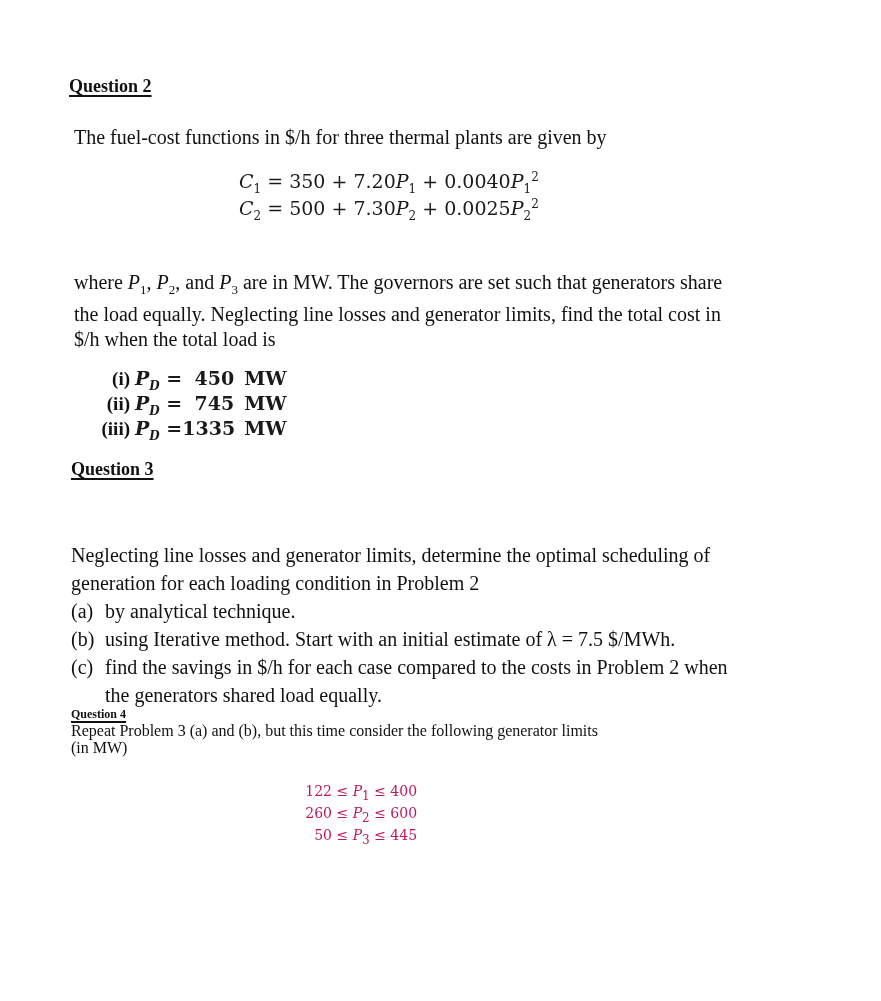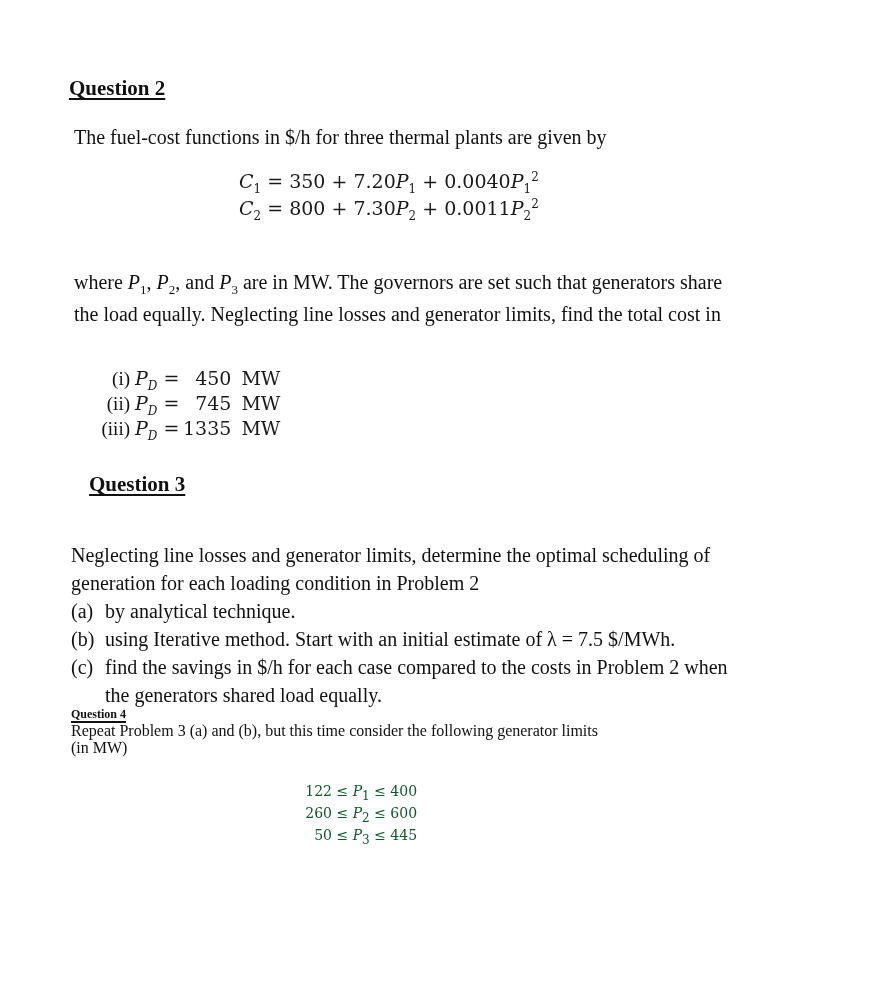--- a/index.html
+++ b/index.html
@@ -5,63 +5,64 @@
     html, body { margin: 0; padding: 0; background: #ffffff; }
     body {
       width: 881px; height: 1001px; position: relative; overflow: hidden;
       font-family: "Liberation Serif", "DejaVu Serif", serif; color: #111;
     }
     .abs { position: absolute; white-space: nowrap; }
     .heading {
       font-weight: bold; text-decoration: underline; text-decoration-thickness: 2px;
       text-underline-offset: 3px;
     }
-    .h-lg { font-size: 21px; }
+    .h-lg { font-size: 18px; }
     .h-sm { font-size: 12px; }
     .p-lg { font-size: 20px; line-height: 25px; }
     .p-sm { font-size: 16px; line-height: 17px; }
     .math { font-family: "DejaVu Serif", "Liberation Serif", serif; font-size: 19px; color: #1a1a1a; }
     .math i { font-style: italic; }
     .math sub, .math sup { font-size: 12px; line-height: 0; }
     .eqline { height: 27px; line-height: 27px; }
     .load { font-size: 19px; line-height: 24px; }
     .load .lbl { display: inline-block; width: 42px; text-align: right; margin-right: 5px; font-family: "Liberation Serif", serif; }
     .load .val { display: inline-block; width: 52px; text-align: right; margin-right: 10px; }
-    .limits { font-size: 14px; line-height: 22px; color: #14532d; }
+    .limits { font-size: 14px; line-height: 22px; color: #be185d; }
     .limits .lo { display: inline-block; width: 32px; text-align: right; }
     .item { display: flex; }
     .item .tag { width: 34px; flex: none; }
   </style>
 </head>
 <body>
 
 <div class="abs heading h-lg" style="left:69px; top:76px;">Question 2</div>
 <div class="abs p-lg" style="left:74px; top:125px;">The fuel-cost functions in $/h for three thermal plants are given by</div>
 
 <div class="abs math" style="left:239px; top:168px;">
   <div class="eqline">
     <i>C</i><sub>1</sub> = <span>350</span> + <span>7.20</span><i>P</i><sub>1</sub> + <span>0.0040</span><i>P</i><sub>1</sub><sup>2</sup>
   </div>
   <div class="eqline">
-    <i>C</i><sub>2</sub> = <span>800</span> + <span>7.30</span><i>P</i><sub>2</sub> + <span>0.0011</span><i>P</i><sub>2</sub><sup>2</sup>
+    <i>C</i><sub>2</sub> = <span>500</span> + <span>7.30</span><i>P</i><sub>2</sub> + <span>0.0025</span><i>P</i><sub>2</sub><sup>2</sup>
   </div>
 </div>
 
 <div class="abs p-lg" style="left:74px; top:270px;">
   <div>where <i>P</i><sub style="font-size:13px">1</sub>, <i>P</i><sub style="font-size:13px">2</sub>, and <i>P</i><sub style="font-size:13px">3</sub> <span>are in MW. The governors are set such that generators share</span></div>
   <div>the load equally. Neglecting line losses and generator limits, find the total cost in</div>
+  <div>$/h when the total load is</div>
 </div>
 
-<div class="abs load" style="left:88px; top:366px;">
+<div class="abs load" style="left:88px; top:366px;font-weight:bold;">
   <div><span class="lbl">(i)</span><span class="math"><i>P</i><sub><i>D</i></sub> =</span><span class="val math">450</span><span class="math">MW</span></div>
   <div><span class="lbl">(ii)</span><span class="math"><i>P</i><sub><i>D</i></sub> =</span><span class="val math">745</span><span class="math">MW</span></div>
   <div><span class="lbl">(iii)</span><span class="math"><i>P</i><sub><i>D</i></sub> =</span><span class="val math">1335</span><span class="math">MW</span></div>
 </div>
 
-<div class="abs heading h-lg" style="left:71px; top:472px;margin-left:18px;">Question 3</div>
+<div class="abs heading h-lg" style="left:71px; top:459px;">Question 3</div>
 <div class="abs p-lg" style="left:71px; top:509px; line-height:28px;margin-top:32px;">
   <div>Neglecting line losses and generator limits, determine the optimal scheduling of</div>
   <div>generation for each loading condition in Problem 2</div>
   <div class="item">
       <span class="tag">(a)</span>
       <span>by analytical technique.</span>
     </div>
   <div class="item">
       <span class="tag">(b)</span>
       <span>using Iterative method. Start with an initial estimate of λ = 7.5 $/MWh.</span>

